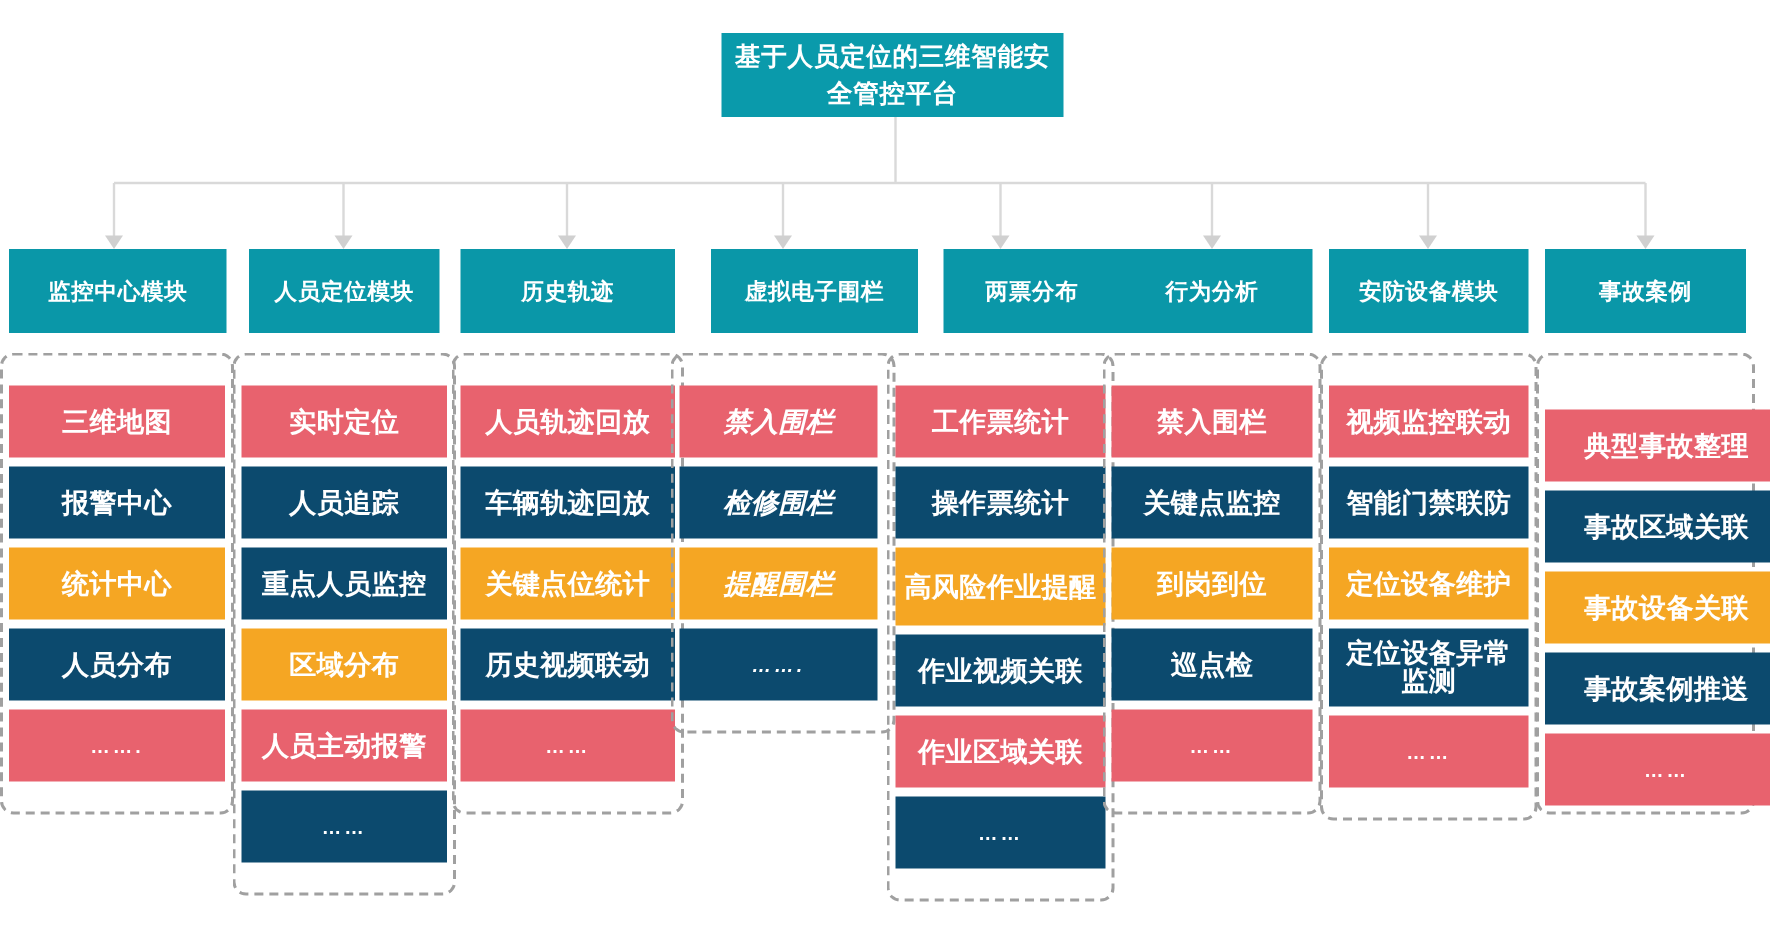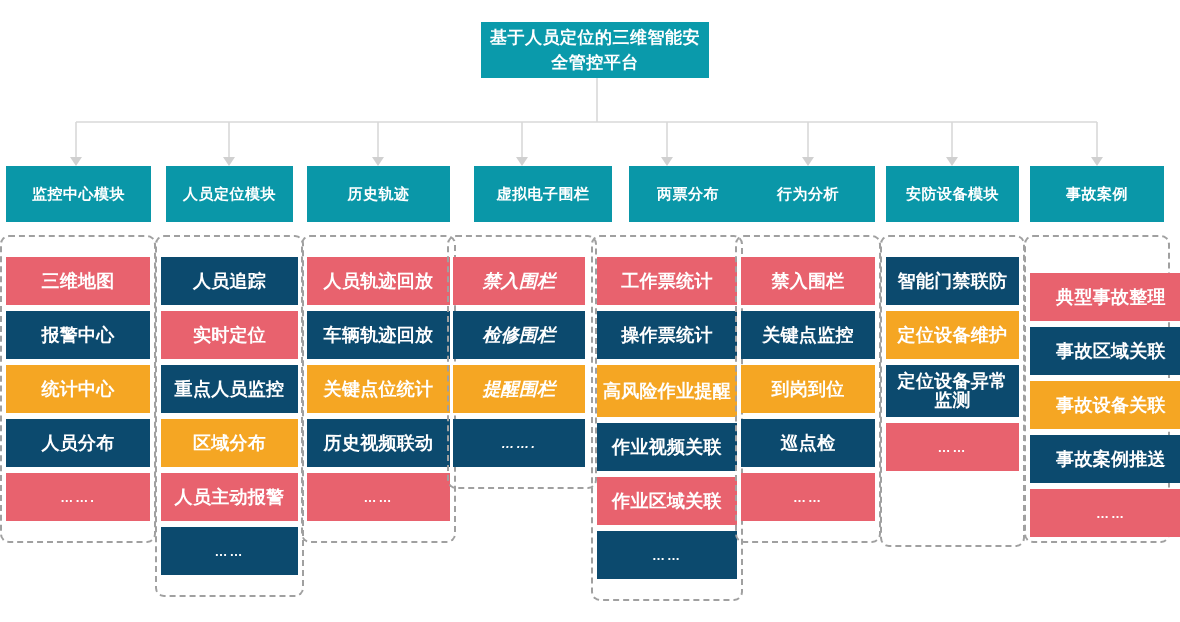--- a/index.html
+++ b/index.html
@@ -125,25 +125,25 @@
             <span>…….</span>
           </div>
         </div>
       </div>
       <div class="col" style="left: 0px;">
         <div class="col-head" style="position: absolute; left: 166px; top: 0px; width: 127px;">
           <span>人员定位模块</span>
         </div>
         <div class="dashbox" style="left: 155px; top: 69px; width: 149px; height: 362px;"></div>
         <div class="items" style="left: 161px; top: 91px; width: 137px;">
+          <div class="item h1 c-red">
+            <span>实时定位</span>
+          </div>
           <div class="item h1 c-teal">
             <span>人员追踪</span>
-          </div>
-          <div class="item h1 c-red">
-            <span>实时定位</span>
           </div>
           <div class="item h1 c-teal">
             <span>重点人员监控</span>
           </div>
           <div class="item h1 c-orange">
             <span>区域分布</span>
           </div>
           <div class="item h1 c-red">
             <span>人员主动报警</span>
           </div>
@@ -243,20 +243,23 @@
             <span>……</span>
           </div>
         </div>
       </div>
       <div class="col" style="left: 0px;">
         <div class="col-head" style="position: absolute; left: 886px; top: 0px; width: 133px;">
           <span>安防设备模块</span>
         </div>
         <div class="dashbox" style="left: 880px; top: 69px; width: 145px; height: 312px;"></div>
         <div class="items" style="left: 886px; top: 91px; width: 133px;">
+          <div class="item h1 c-red">
+            <span>视频监控联动</span>
+          </div>
           <div class="item h1 c-teal">
             <span>智能门禁联防</span>
           </div>
           <div class="item h1 c-orange">
             <span>定位设备维护</span>
           </div>
           <div class="item h2 c-teal">
             <span>定位设备异常监测</span>
           </div>
           <div class="item h1 c-red dots">

